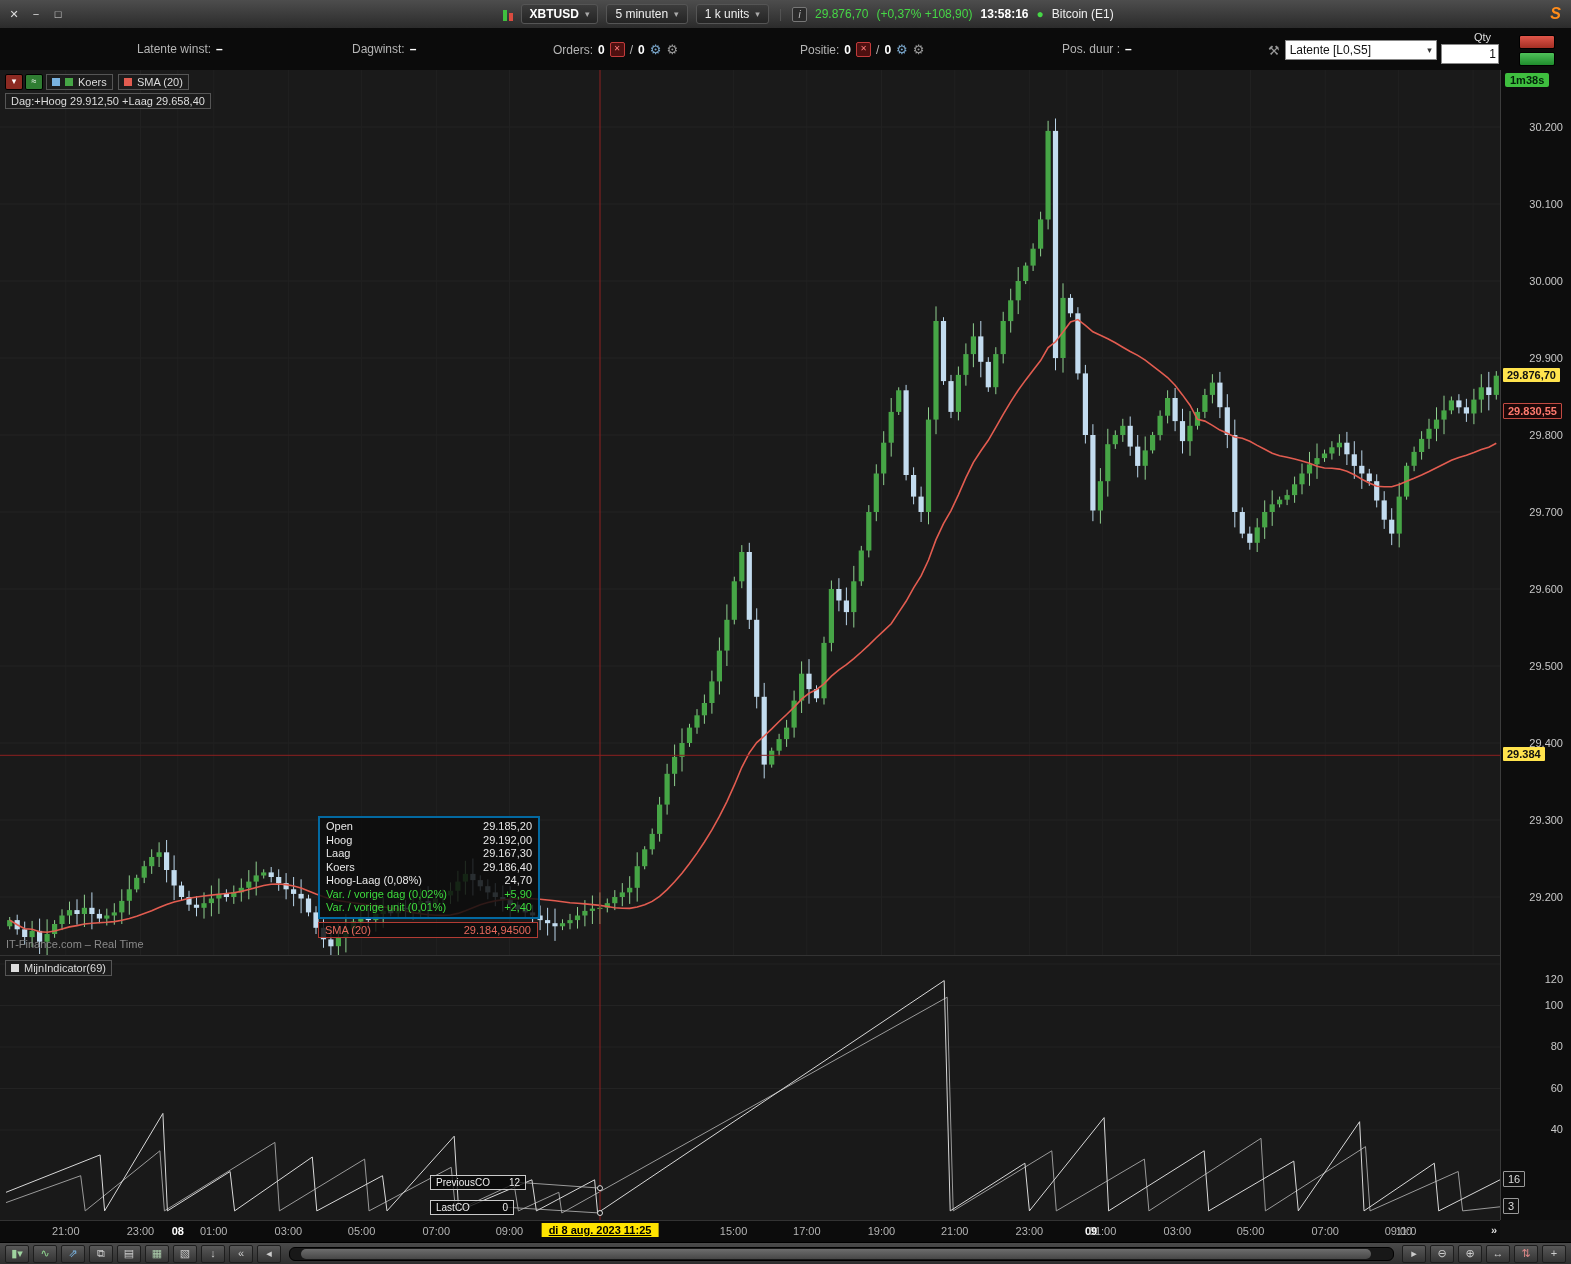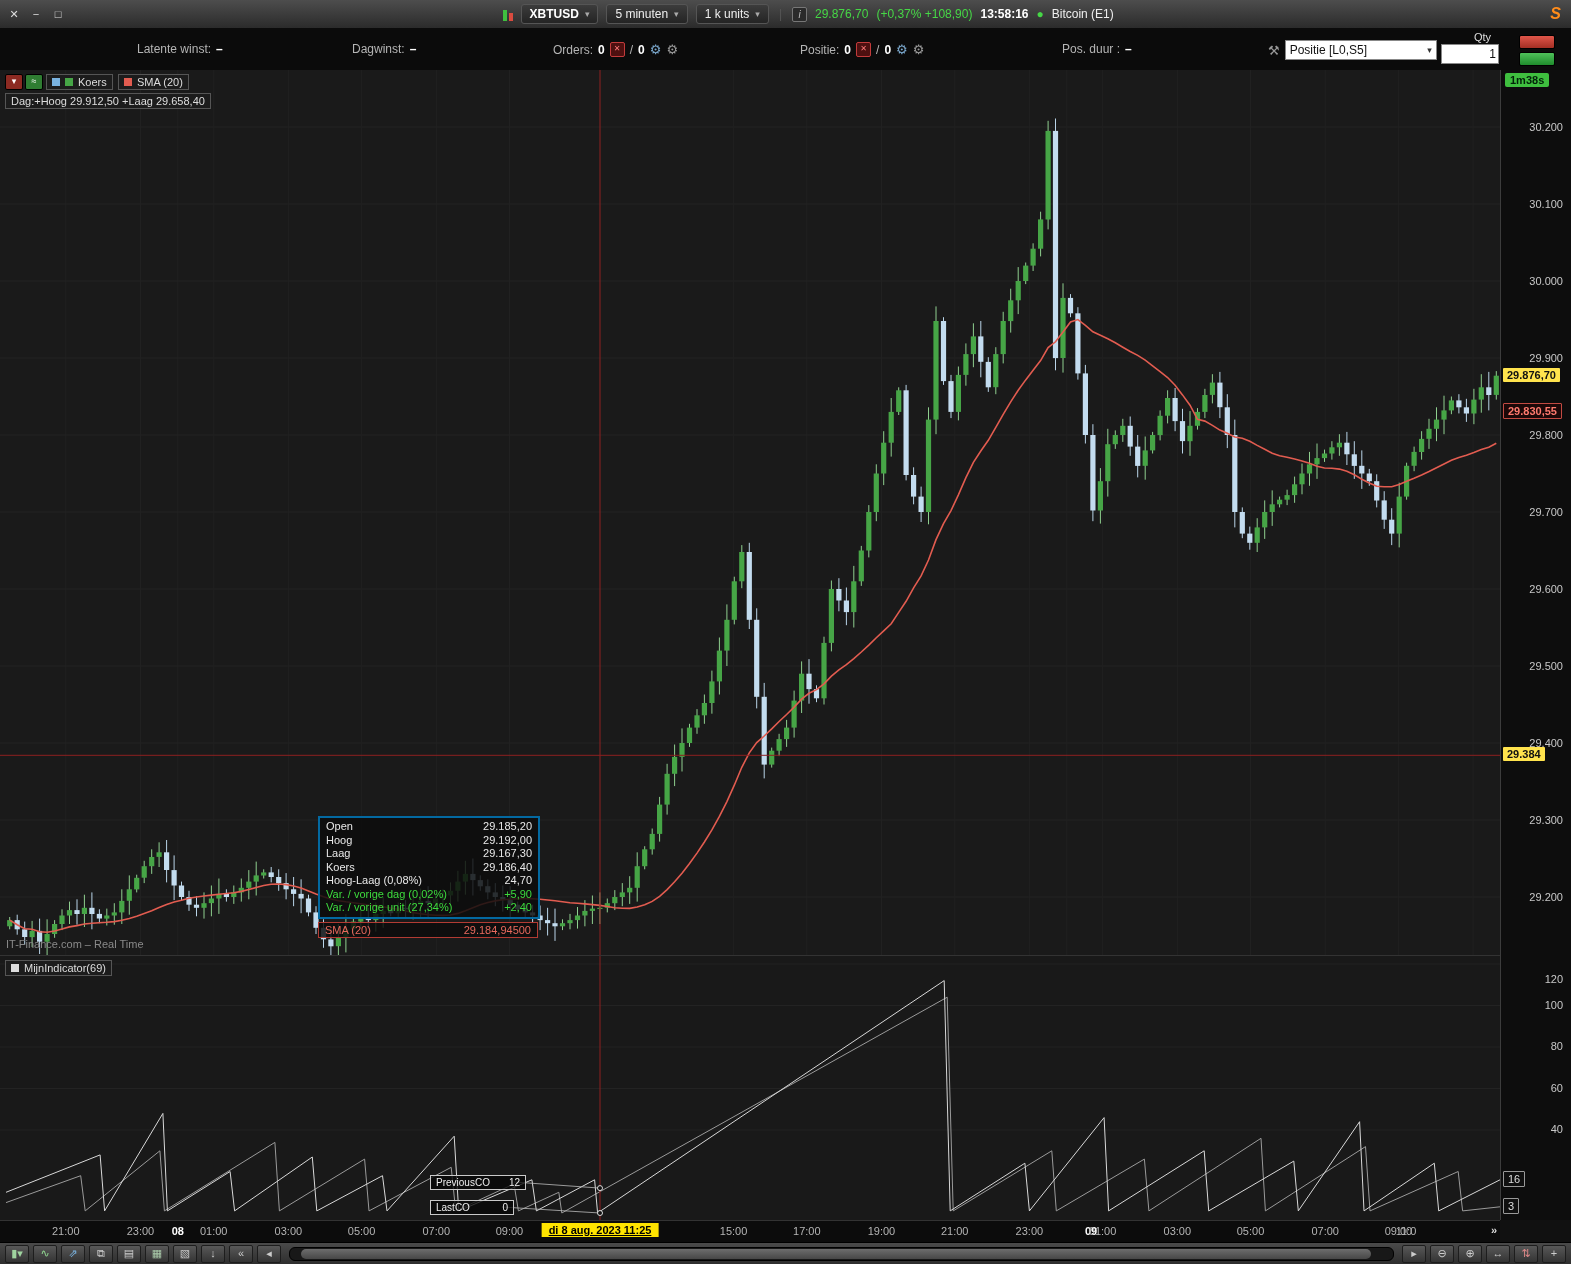--- a/index.html
+++ b/index.html
@@ -151,21 +151,21 @@
     <span class="gear">⚙</span>
       <span class="gear2">⚙</span>
   </span>
   <span class="obg" style="left:1062px">
     <span>Pos. duur :</span>
     <span class="val">–</span>
   </span>
   <span class="obg" style="left:1268px;top:12px">
     <span class="gear2">⚒</span>
     <span class="selbox">
-      <span>Positie [L0,S5]</span>
+      <span>Latente [L0,S5]</span>
       <span class="arrow" style="color:#333">▾</span>
     </span>
   </span>
   <span class="qtylbl" style="right:80px">Qty</span>
   <span class="obg" style="right:72px;top:16px;left:auto">
     <input class="qtyin" value="1" style="">
   </span>
   <span class="obg" style="right:16px;top:7px;left:auto;flex-direction:column;gap:3px">
     <span class="tradebtn sell"></span>
     <span class="tradebtn buy"></span>
@@ -646,21 +646,21 @@
       </div>
       <div class="dwrow">
         <span>Hoog-Laag (0,08%)</span>
         <span>24,70</span>
       </div>
       <div class="dwrow g">
         <span>Var. / vorige dag (0,02%)</span>
         <span>+5,90</span>
       </div>
       <div class="dwrow g">
-        <span>Var. / vorige unit (27,34%)</span>
+        <span>Var. / vorige unit (0,01%)</span>
         <span>+2,40</span>
       </div>
     </div>
 </div>
 <div class="smabox">
   <span>SMA (20)</span>
   <span>29.184,94500</span>
 </div>
 
 <div class="pane2">

